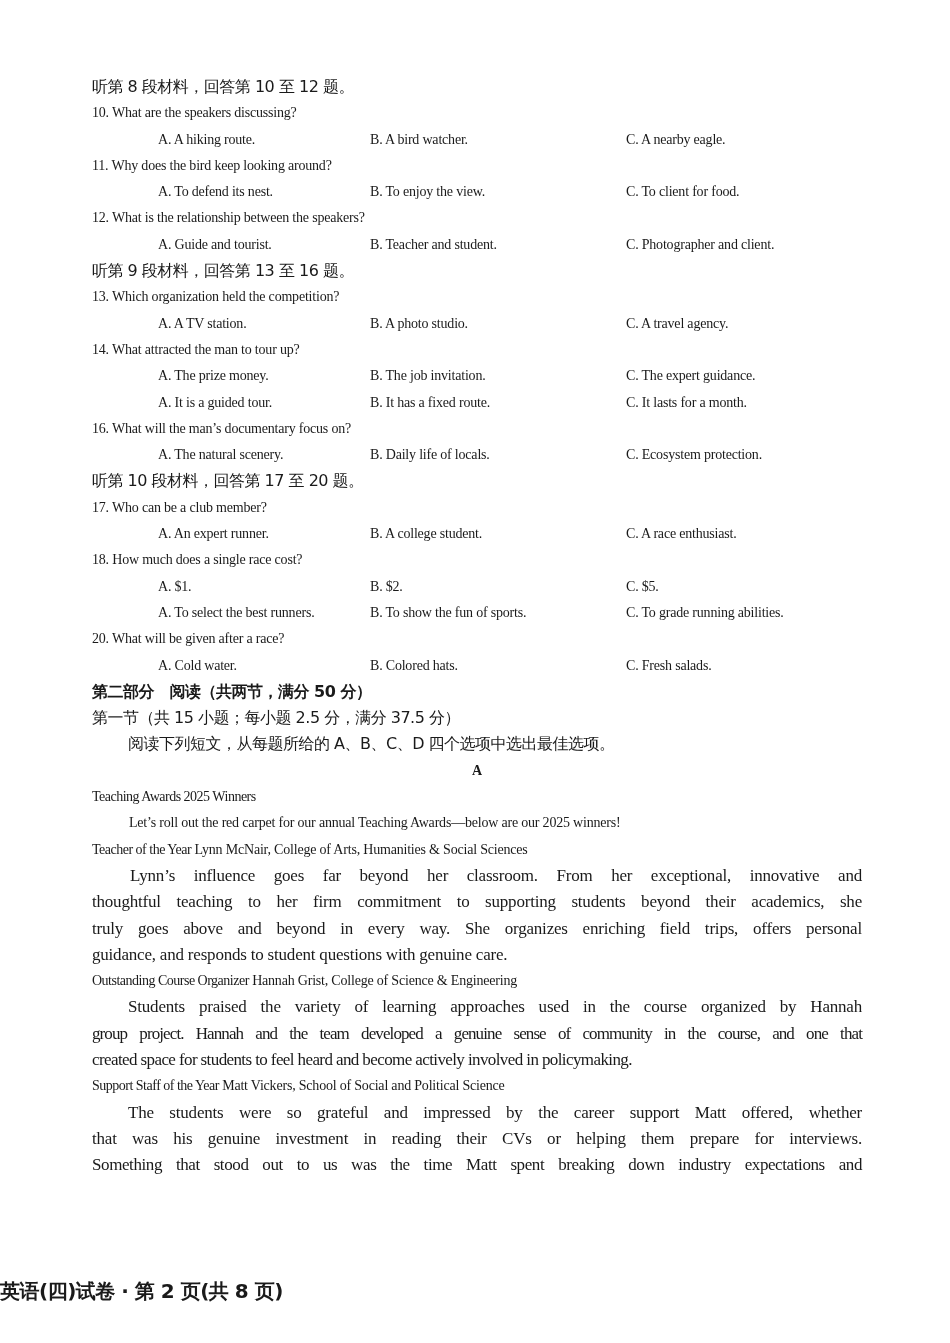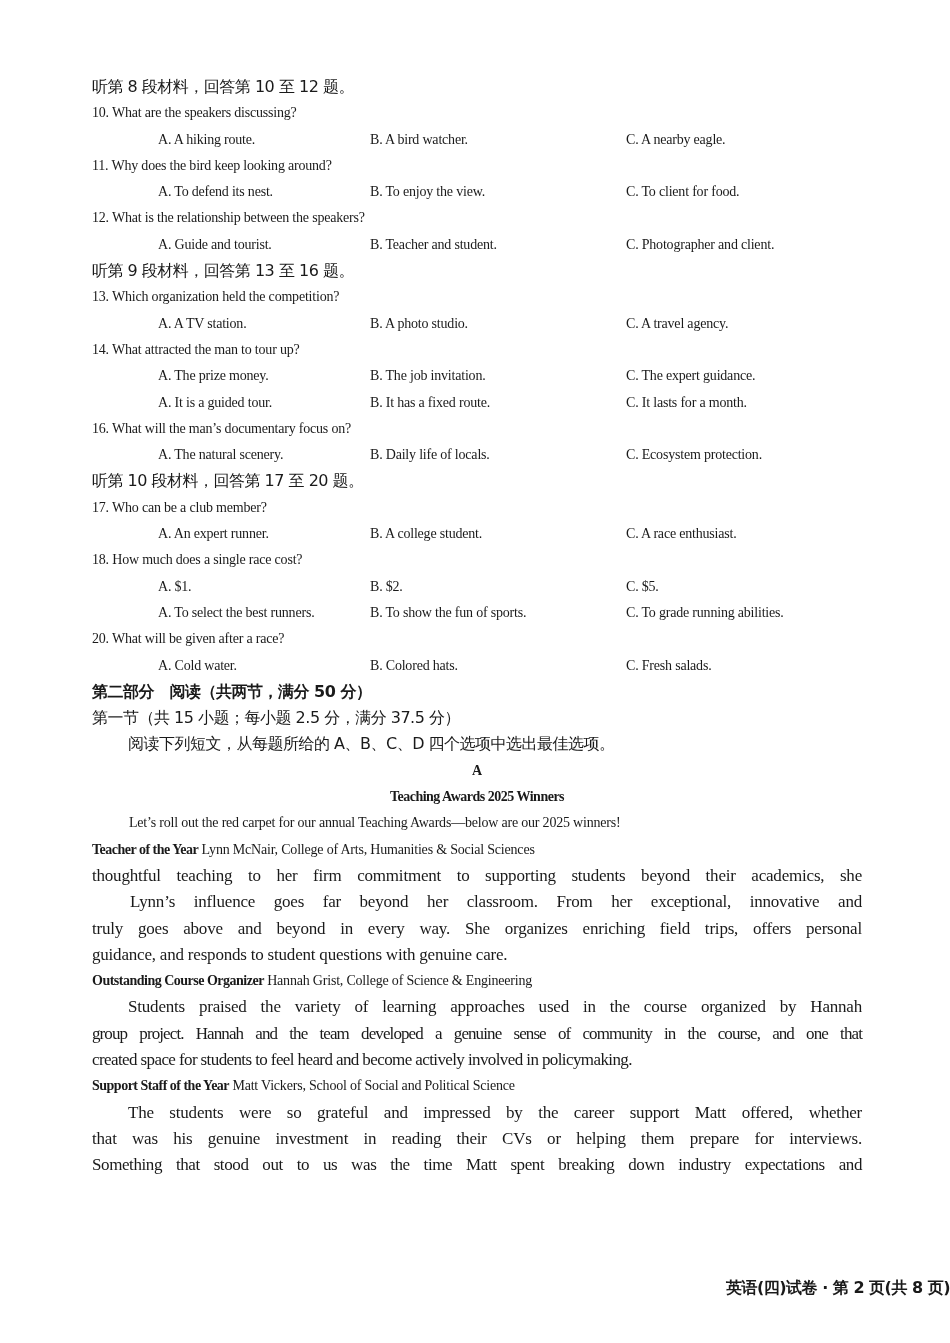--- a/index.html
+++ b/index.html
@@ -11,28 +11,28 @@
   .page { position: absolute; left: 92px; top: 74px; width: 770px; }
   .line { font-size: 14px; line-height: 26.3px; height: 26.3px; white-space: nowrap; letter-spacing: -0.2px; }
   .cn { font-family: "DejaVu Sans", sans-serif; font-size: 16px; letter-spacing: -0.5px; }
   .cn-bold { font-weight: bold; }
   .opts { position: relative; }
   .opt { position: absolute; top: 0; white-space: nowrap; }
   .opt.a { left: 28px; margin-left: 38px; }
   .opt.b { left: 278px; }
   .opt.c { left: 534px; }
   .center { text-align: center; font-weight: bold; }
-  .bold { font-weight: bold; letter-spacing: -0.5px; text-align: center; }
+  .bold { font-weight: normal; letter-spacing: -0.5px; }
   .para { font-size: 17px; line-height: 26.5px; text-align: justify; text-align-last: justify; }
   .para.last-left { text-align-last: left; }
   .indent { text-indent: 36px; }
   .indent-sm { text-indent: 38px; }
   .footer {
-    position: absolute; left: 0; width: 950px; top: 1278px; text-align: right;
-    font-family: "DejaVu Sans", sans-serif; font-weight: bold; font-size: 16px; letter-spacing: -0.5px;
+    position: absolute; left: 0; width: 950px; top: 1278px; text-align: left;
+    font-family: "DejaVu Sans", sans-serif; font-weight: bold; font-size: 20px; letter-spacing: -0.5px;
   }
 </style>
 </head>
 <body>
 
 <div class="page">
 
   <div class="line cn">听第 8 段材料，回答第 10 至 12 题。</div>
   <div>
     <div class="line"><span>10.</span> <span>What are the speakers discussing?</span></div>
@@ -128,22 +128,22 @@
   <div class="line cn cn-bold">第二部分　阅读（共两节，满分 50 分）</div>
   <div class="line cn">第一节（共 15 小题；每小题 2.5 分，满分 37.5 分）</div>
   <div class="line cn" style="padding-left:36px;">阅读下列短文，从每题所给的 A、B、C、D 四个选项中选出最佳选项。</div>
   <div class="line center">A</div>
 
   <div class="line bold">Teaching Awards 2025 Winners</div>
   <div class="line" style="padding-left:37px;">Let’s roll out the red carpet for our annual Teaching Awards—below are our 2025 winners!</div>
 
   <div>
     <div class="line"><span class="bold">Teacher of the Year</span><span> Lynn McNair, College of Arts, Humanities &amp; Social Sciences</span></div>
+    <div class="line para indent-sm">Lynn’s influence goes far beyond her classroom. From her exceptional, innovative and</div>
     <div class="line para">thoughtful teaching to her firm commitment to supporting students beyond their academics, she</div>
-    <div class="line para indent-sm">Lynn’s influence goes far beyond her classroom. From her exceptional, innovative and</div>
     <div class="line para">truly goes above and beyond in every way. She organizes enriching field trips, offers personal</div>
     <div class="line para last-left">guidance, and responds to student questions with genuine care.</div>
   </div>
 
   <div>
     <div class="line"><span class="bold">Outstanding Course Organizer</span><span> Hannah Grist, College of Science &amp; Engineering</span></div>
     <div class="line para indent">Students praised the variety of learning approaches used in the course organized by Hannah</div>
     <div class="line para" style="letter-spacing:-0.9px;">group project. Hannah and the team developed a genuine sense of community in the course, and one that</div>
     <div class="line para last-left" style="letter-spacing:-0.6px;">created space for students to feel heard and become actively involved in policymaking.</div>
   </div>

